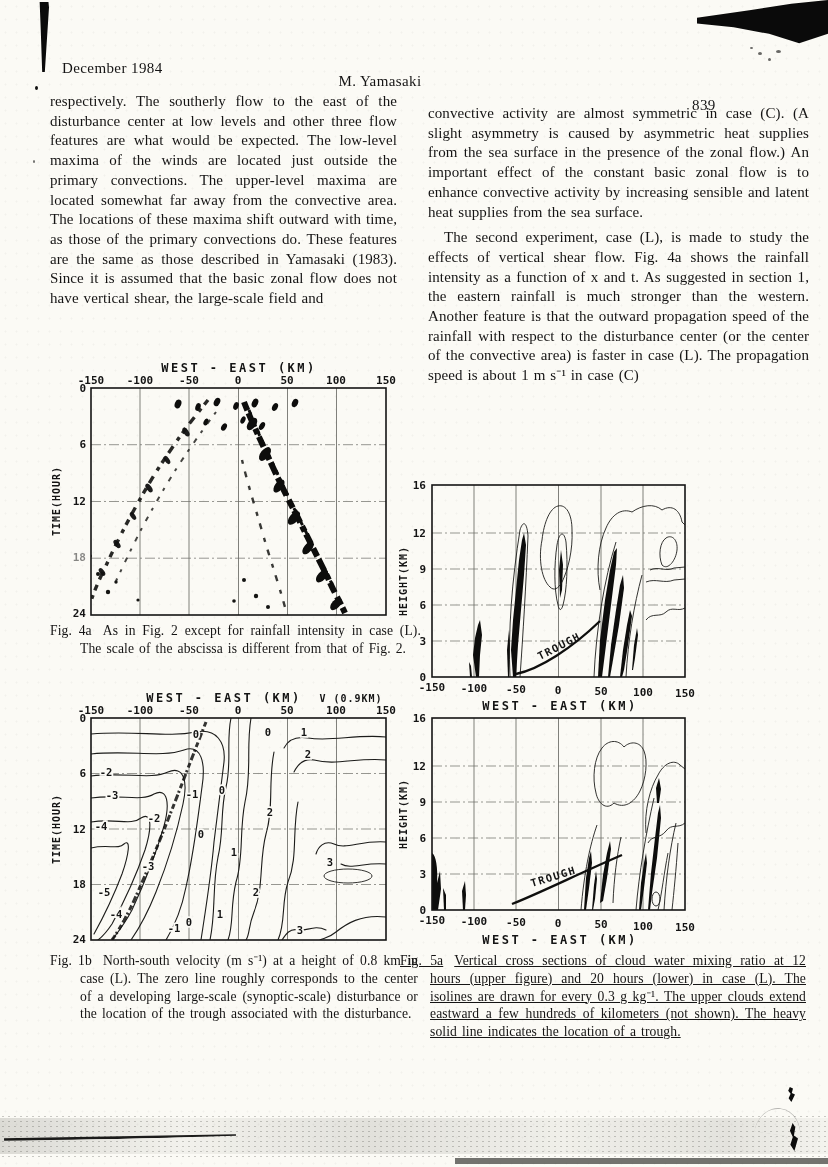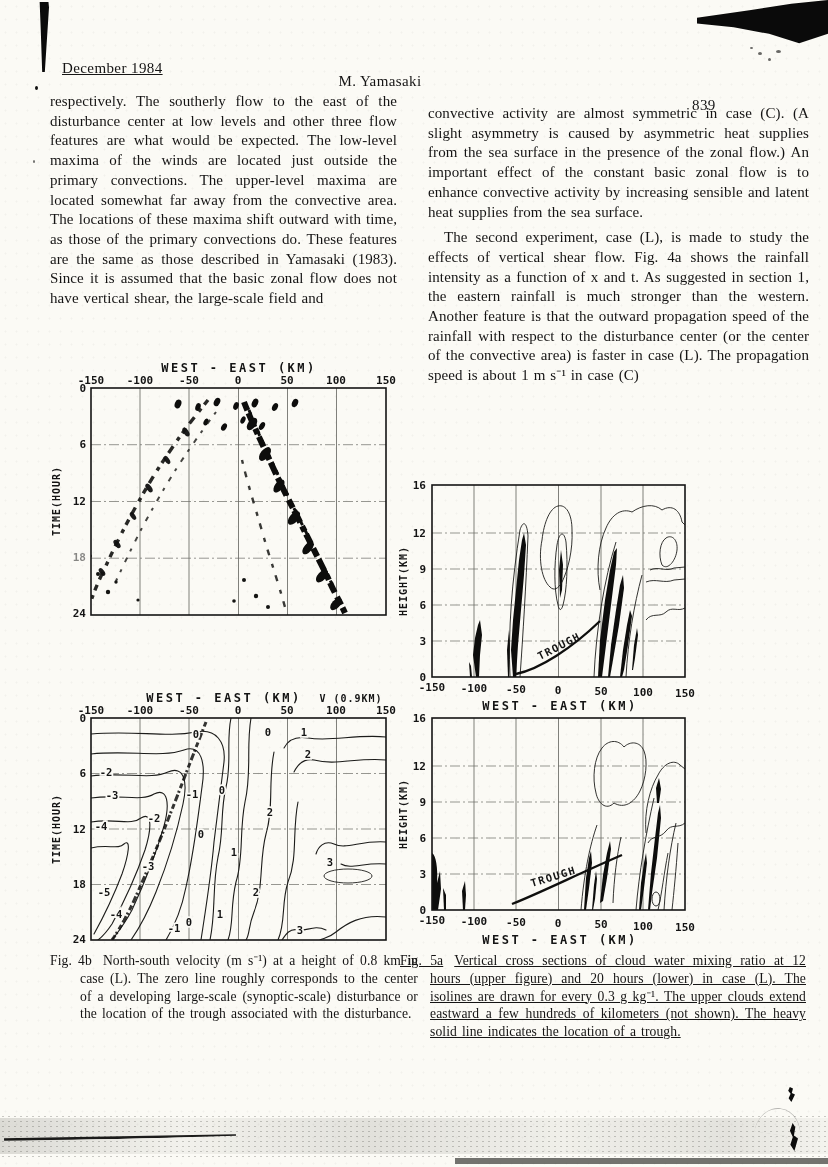--- a/index.html
+++ b/index.html
@@ -47,21 +47,21 @@
   .penmark2{left:789px;top:1123px;width:9px;height:28px;background:#0c0c0c;
     clip-path:polygon(40% 0,70% 15%,55% 45%,100% 55%,60% 100%,15% 78%,42% 50%,10% 28%);}
   .pencurve{left:756px;top:1108px;width:46px;height:26px;border:none;border-top:1.2px solid rgba(20,20,20,.3);
     border-radius:50%/100% 100% 0 0;transform:rotate(8deg);}
 </style>
 </head>
 <body>
 
 <div class="page">
 
-  <div class="abs hdr" style="left:62px;top:60px;text-decoration:underline;">December 1984</div>
+  <div class="abs hdr" style="left:62px;top:60px;">December 1984</div>
   <div class="abs hdr" style="left:100px;top:73px;width:560px;text-align:center;">M. Yamasaki</div>
   <div class="abs hdr" style="left:692px;top:73px;margin-top:24px;">839</div>
 
   <div class="abs para" style="left:50px;top:92px;width:347px;">respectively.  The southerly flow to the east of the disturbance center at low levels and other three flow features are what would be expected.  The low-level maxima of the winds are located just outside the primary convections.  The upper-level maxima are located somewhat far away from the convective area. The locations of these maxima shift outward with time, as those of the primary convections do.  These features are the same as those described in Yamasaki (1983).  Since it is assumed that the basic zonal flow does not have vertical shear, the large-scale field and</div>
   <div class="abs para" style="left:428px;top:104px;width:381px;">
     <p>convective activity are almost symmetric in case (C).  (A slight asymmetry is caused by asymmetric heat supplies from the sea surface in the presence of the zonal flow.)  An important effect of the constant basic zonal flow is to enhance convective activity by increasing sensible and latent heat supplies from the sea surface.</p>
     <p class="indent">The second experiment, case (L), is made to study the effects of vertical shear flow. Fig. 4a shows the rainfall intensity as a function of x and t.  As suggested in section 1, the eastern rainfall is much stronger than the western.  Another feature is that the outward propagation speed of the rainfall with respect to the disturbance center (or the center of the convective area) is faster in case (L).  The propagation speed is about 1 m s⁻¹ in case (C)</p>
   </div>
 
   <svg style="left:46px;top:360px;" width="345" height="262" viewBox="0 0 345 262">
@@ -140,20 +140,23 @@
           <circle cx="198" cy="220" r="2"></circle>
           <circle cx="210" cy="236" r="2.2"></circle>
         <circle cx="188" cy="241" r="1.8"></circle>
           <circle cx="222" cy="247" r="2"></circle>
           <circle cx="92" cy="240" r="1.6"></circle>
       </g>
     </g>
     <rect class="frame" x="45" y="28" width="295" height="227"></rect>
   </svg>
 
+  <div class="abs cap" style="left:50px;top:622px;width:341px;">
+    <span class="lbl">Fig. 4a</span><span>As in Fig. 2 except for rainfall intensity in case (L).  The scale of the abscissa is different from that of Fig. 2.</span>
+  </div>
 
   <svg style="left:46px;top:692px;" width="345" height="258" viewBox="0 0 345 258">
     <text class="axtitle" x="178" y="10" text-anchor="middle">WEST - EAST (KM)</text>
     <text class="axtitle2" x="305" y="10" text-anchor="middle">V (0.9KM)</text>
     <g>
       <text class="axt" x="45" y="22" text-anchor="middle">-150</text>
       <text class="axt" x="94" y="22" text-anchor="middle">-100</text>
       <text class="axt" x="143" y="22" text-anchor="middle">-50</text>
       <text class="axt" x="192" y="22" text-anchor="middle">0</text>
       <text class="axt" x="241" y="22" text-anchor="middle">50</text>
@@ -222,21 +225,21 @@
         <text class="clabel" x="224" y="124" text-anchor="middle">2</text>
         <text class="clabel" x="210" y="204" text-anchor="middle">2</text>
         <text class="clabel" x="284" y="174" text-anchor="middle">3</text>
         <text class="clabel" x="254" y="242" text-anchor="middle">3</text>
       </g>
     </g>
     <rect class="frame" x="45" y="26" width="295" height="222"></rect>
   </svg>
 
   <div class="abs cap" style="left:50px;top:952px;width:338px;">
-    <span class="lbl">Fig. 4b</span><span>North-south velocity (m s⁻¹) at a height of 0.8 km in case (L).  The zero line roughly corresponds to the center of a developing large-scale (synoptic-scale) disturbance or the location of the trough associated with the disturbance.</span>
+    <span class="lbl">Fig. 1b</span><span>North-south velocity (m s⁻¹) at a height of 0.8 km in case (L).  The zero line roughly corresponds to the center of a developing large-scale (synoptic-scale) disturbance or the location of the trough associated with the disturbance.</span>
   </div>
 
   <svg style="left:400px;top:470px;" width="395" height="242" viewBox="0 0 395 242">
     <g>
       <text class="axt" x="26" y="19" text-anchor="end">16</text>
       <text class="axt" x="26" y="67" text-anchor="end">12</text>
       <text class="axt" x="26" y="103" text-anchor="end">9</text>
       <text class="axt" x="26" y="139" text-anchor="end">6</text>
       <text class="axt" x="26" y="175" text-anchor="end">3</text>
       <text class="axt" x="26" y="211" text-anchor="end">0</text>

